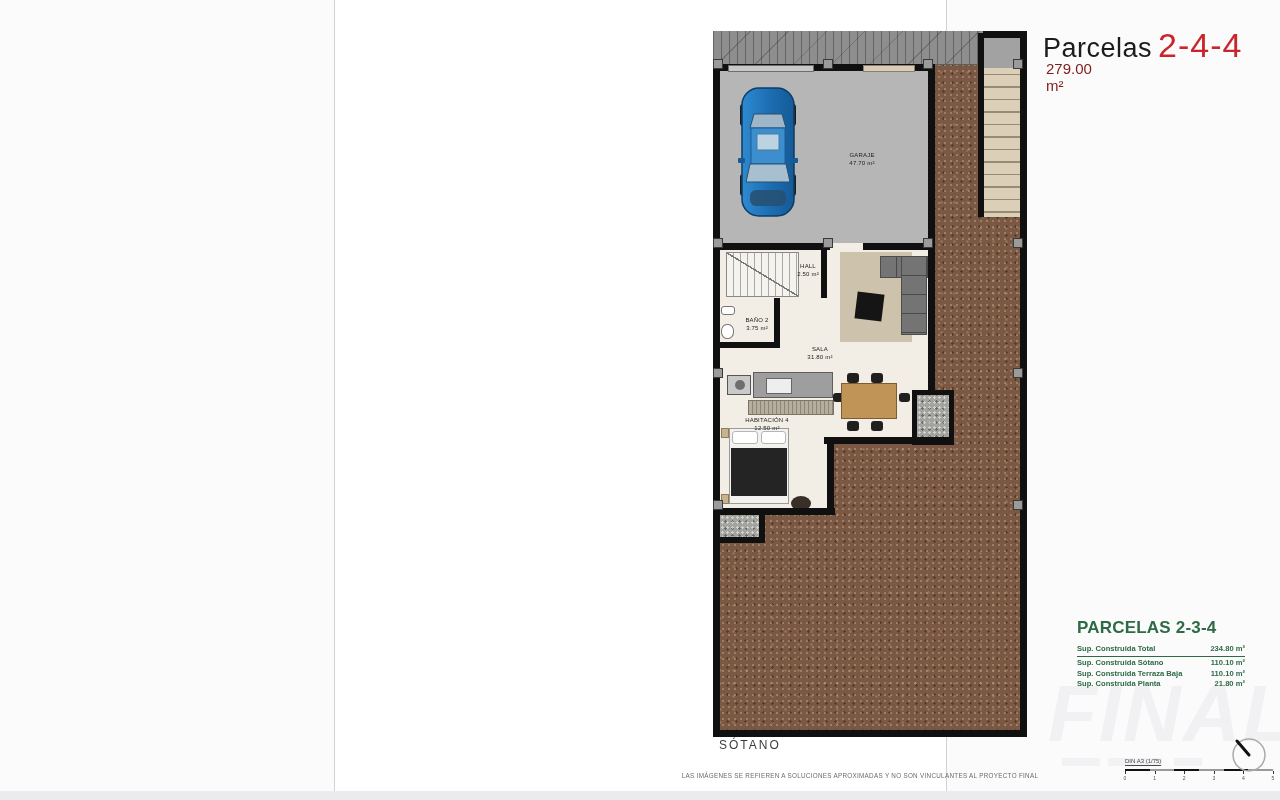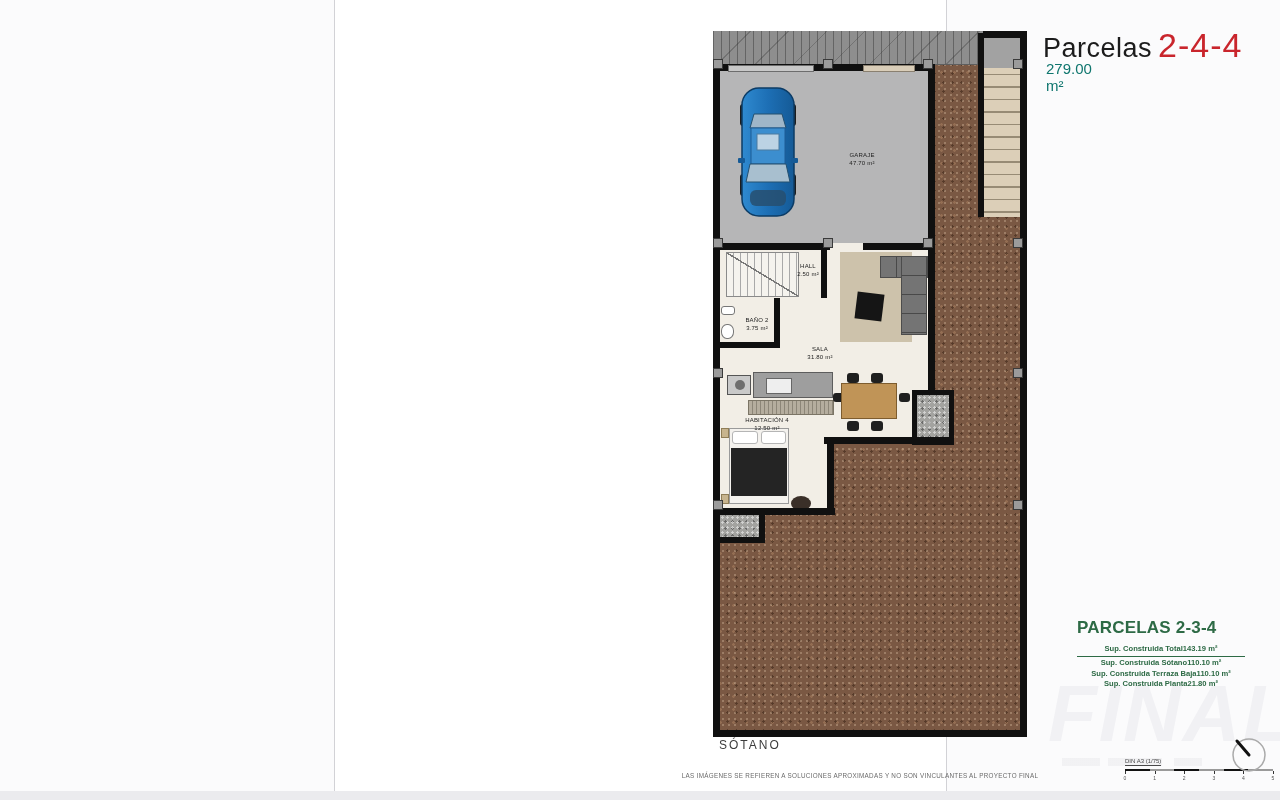--- a/index.html
+++ b/index.html
@@ -12,21 +12,21 @@
   
   .page{
     position:absolute;left:334px;top:0;width:611px;height:791px;
     background:#ffffff;border-left:1px solid #d2d2d6;border-right:1px solid #d2d2d6;
   }
   .page-bottom-strip{position:absolute;left:0;top:791px;width:1280px;height:9px;background:#ebebee;}
   
   .plan-title{position:absolute;left:708px;top:26px;white-space:nowrap;}
   .t-black{font-size:27px;color:#1c1c1c;letter-spacing:.5px;}
   .t-red{font-size:34px;color:#c9252c;margin-left:6px;letter-spacing:1px;}
-  .plan-area{position:absolute;left:711px;top:60px;font-size:15px;color:#0f766e;}
+  .plan-area{position:absolute;left:711px;top:60px;font-size:15px;color:#7f1d1d;}
   
   .terrain{
     position:absolute;left:378px;top:31px;width:314px;height:706px;box-sizing:border-box;
     border:7px solid #101010;
     background-color:#7a5843;
     background-image:
       radial-gradient(rgba(238,214,182,.30) 1px, transparent 1.4px),
       radial-gradient(rgba(46,26,12,.45) 1px, transparent 1.4px),
       radial-gradient(rgba(196,152,112,.35) 1px, transparent 1.6px);
     background-size:6px 6px, 9px 9px, 13px 13px;
@@ -91,21 +91,21 @@
   .washer{position:absolute;left:392px;top:375px;width:24px;height:20px;background:#c9c9c9;border:1px solid #555;box-sizing:border-box;z-index:6;}
   .washer:after{content:"";position:absolute;left:7px;top:4px;width:10px;height:10px;border-radius:50%;background:#6e6e6e;}
   .counter{position:absolute;left:418px;top:372px;width:80px;height:26px;background:#9e9e9e;border:1px solid #5d5d5d;box-sizing:border-box;z-index:6;}
   .csink{position:absolute;left:12px;top:5px;width:24px;height:14px;background:#eee;border:1px solid #666;}
   .grate{position:absolute;left:413px;top:400px;width:86px;height:15px;z-index:6;
     background:repeating-linear-gradient(90deg,#b5ad9e 0 3px,#8d8678 3px 4px);border:1px solid #7b7465;box-sizing:border-box;}
   .rlabel{position:absolute;font-size:6px;line-height:1.3;text-align:center;color:#222;letter-spacing:.2px;z-index:20;}
   
   .summary{position:absolute;left:742px;top:618px;width:168px;}
   .summary-title{font-size:17px;font-weight:bold;color:#2d6a45;letter-spacing:.2px;margin-bottom:6px;}
-  .srow{display:flex;justify-content:center;font-size:7.6px;font-weight:bold;color:#2d6a45;line-height:1.42;}
+  .srow{display:flex;justify-content:space-between;font-size:7.6px;font-weight:bold;color:#2d6a45;line-height:1.42;}
   .srow.first{border-bottom:1px solid #2d6a45;padding-bottom:1px;margin-bottom:1px;}
   
   .floor-label{position:absolute;left:384px;top:738px;font-size:12px;color:#3c3c3c;letter-spacing:2px;}
   .disclaimer{position:absolute;left:330px;top:772px;width:390px;text-align:center;font-size:6.3px;color:#6a6a6a;letter-spacing:.3px;}
   .scalebar{position:absolute;left:790px;top:749px;width:148px;}
   .scale-label{font-size:6px;color:#444;border-bottom:1px solid #444;display:inline-block;padding-bottom:1px;margin-bottom:3px;}
   .ruler{position:relative;height:2px;background:repeating-linear-gradient(90deg,#111 0 24.6px,#9a9a9a 24.6px 49.3px);}
   .tick{position:absolute;top:2px;width:1px;height:3px;background:#333;}
   .ticknum{position:absolute;top:6px;font-size:5px;color:#555;transform:translateX(-50%);}
   .compass{position:absolute;left:893px;top:734px;z-index:5;}
@@ -233,21 +233,21 @@
     <span>SALA</span><br><span>31.80 m²</span>
   </div>
   <div class="rlabel" style="left:402px;top:417px;width:60px;">
     <span>HABITACIÓN 4</span><br><span>12.50 m²</span>
   </div>
 
   <div class="summary">
     <div class="summary-title">PARCELAS 2-3-4</div>
     <div class="srow first">
       <span>Sup. Construida Total</span>
-        <span>143.19 m²</span>
+        <span>234.80 m²</span>
     </div>
     <div class="srow">
       <span>Sup. Construida Sótano</span>
         <span>110.10 m²</span>
     </div>
     <div class="srow">
       <span>Sup. Construida Terraza Baja</span>
         <span>110.10 m²</span>
     </div>
     <div class="srow">

